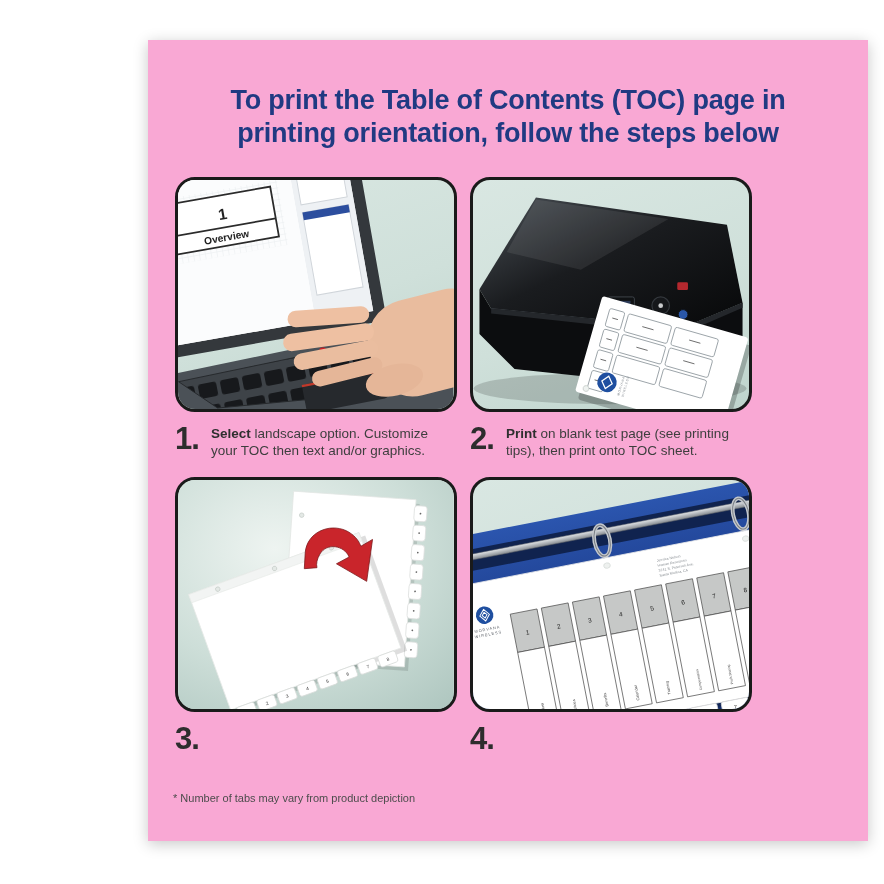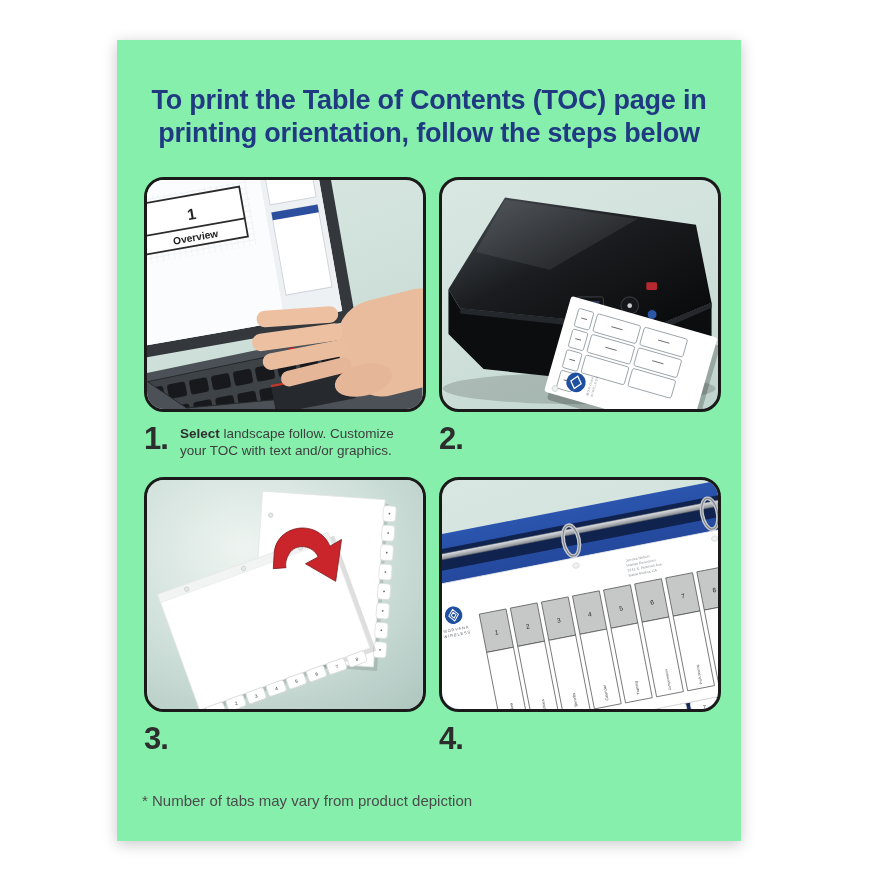--- a/index.html
+++ b/index.html
@@ -1,32 +1,32 @@
 <!DOCTYPE html>
 <html style="--title-blue: #203a82; --tile-bg: #cfe0da; --tile-border: #1a1a1a; --text-dark: #3e3e3e; --number-dark: #2d2d2d; --arrow-red: #c9252b; --logo-blue: #1f4fa0; --screen-ui-blue: #2c4e9e;"><head>
 <meta charset="utf-8">
 <style>
   html,body{margin:0;padding:0;background:#ffffff;}
   .canvas{position:relative;width:884px;height:884px;background:#ffffff;overflow:hidden;
           font-family:"Liberation Sans",sans-serif;}
-  .sheet{position:absolute;left:117px;top:40px;width:624px;height:801px;background:#86efac;
+  .sheet{position:absolute;left:148px;top:40px;width:720px;height:801px;background:#f9a8d4;
          box-shadow:0 3px 14px rgba(0,0,0,.22);}
   .title{position:absolute;left:0;right:0;top:44px;margin:0;text-align:center;
          font-size:27px;line-height:33px;font-weight:700;letter-spacing:-.2px;
          color:var(--title-blue);}
   .tile{position:absolute;width:282px;height:235px;border:3px solid var(--tile-border);
         border-radius:20px;overflow:hidden;background:linear-gradient(160deg,#d9e7e2 0%,var(--tile-bg) 55%,#bfd4cd 100%);
         box-sizing:border-box;margin:0;}
   .tile svg{display:block;width:100%;height:100%;}
   .caption{position:absolute;display:flex;width:276px;}
   .caption .num{font-size:31px;line-height:26px;font-weight:700;color:var(--number-dark);
                 width:36px;flex:0 0 36px;letter-spacing:-1px;}
   .caption .ctext{margin:0;font-size:13.5px;line-height:16.5px;color:var(--text-dark);width:232px;}
   .caption .ctext b{color:#2f2f2f;text-align:center;}
-  .footnote{position:absolute;left:25px;top:752px;margin:0;font-size:15px;color:#4c4c4c;}
+  .footnote{position:absolute;left:25px;top:752px;margin:0;font-size:11px;color:#4c4c4c;}
   
   .f-logo{fill:var(--logo-blue);}
   .f-uiblue{fill:var(--screen-ui-blue);}
   .f-arrow{fill:var(--arrow-red);}
   text{font-family:"Liberation Sans",sans-serif;}
 </style>
 </head>
 <body>
 
 <div class="canvas">
@@ -362,24 +362,25 @@
                 <text x="279.5" y="257.5">8</text>
               </g>
             </g>
           </g>
         </g>
       </svg>
     </figure>
 
     <div class="caption" style="left:27px;top:386px;">
       <div class="num">1.</div>
-      <p class="ctext"><b>Select</b><span> landscape follow. Customize your TOC with text and/or graphics.</span></p>
+      <p class="ctext"><b>Select</b><span> landscape option. Customize your TOC then text and/or graphics.</span></p>
     </div>
     <div class="caption" style="left:322px;top:386px;">
       <div class="num">2.</div>
+      <p class="ctext"><b>Print</b><span> on blank test page (see printing tips), then print onto TOC sheet.</span></p>
     </div>
     <div class="caption" style="left:27px;top:686px;">
       <div class="num">3.</div>
     </div>
     <div class="caption" style="left:322px;top:686px;">
       <div class="num">4.</div>
     </div>
 
     <p class="footnote">* Number of tabs may vary from product depiction</p>
   </div>

